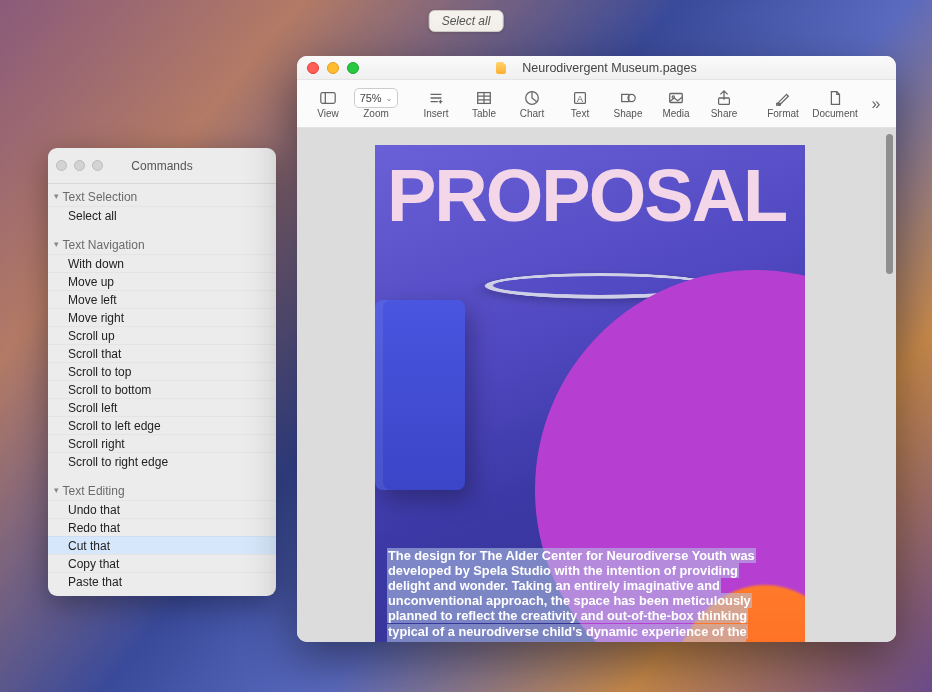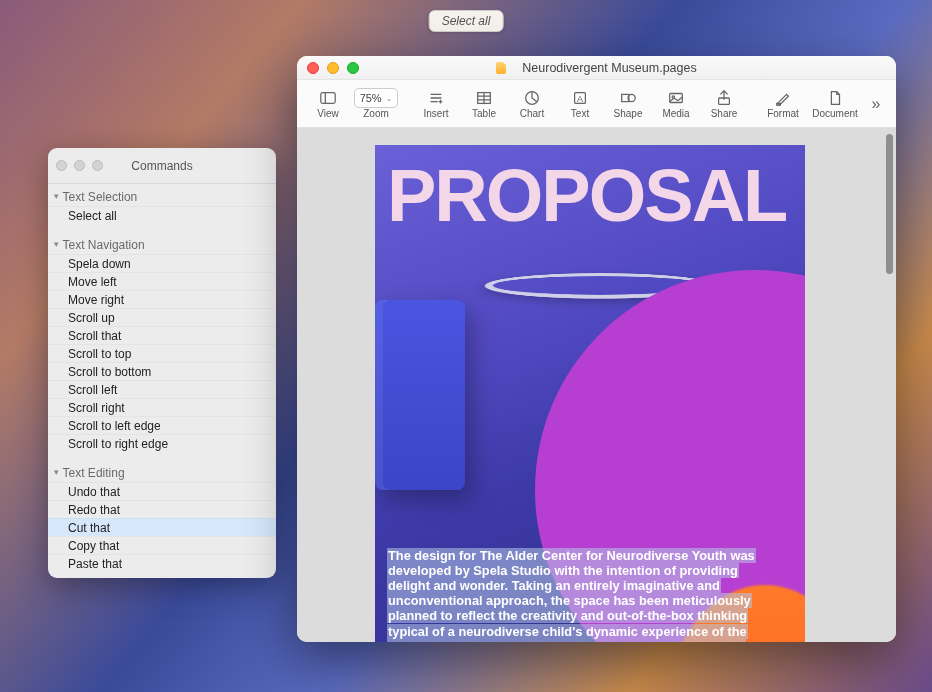--- a/index.html
+++ b/index.html
@@ -140,30 +140,31 @@
   <div class="cmd-body" id="cmd-body">
       <div class="cmd-group-header">
         <span class="chev">▾</span>
         <span>Text Selection</span>
       </div>
       <div class="cmd-item">Select all</div>
       <div class="cmd-group-header" style="margin-top: 10px;">
         <span class="chev">▾</span>
         <span>Text Navigation</span>
       </div>
-      <div class="cmd-item">Spela down</div>
+      <div class="cmd-item">With down</div>
+      <div class="cmd-item">Move up</div>
       <div class="cmd-item">Move left</div>
       <div class="cmd-item">Move right</div>
       <div class="cmd-item">Scroll up</div>
       <div class="cmd-item">Scroll that</div>
       <div class="cmd-item">Scroll to top</div>
       <div class="cmd-item">Scroll to bottom</div>
       <div class="cmd-item">Scroll left</div>
+      <div class="cmd-item">Scroll to left edge</div>
       <div class="cmd-item">Scroll right</div>
-      <div class="cmd-item">Scroll to left edge</div>
       <div class="cmd-item">Scroll to right edge</div>
       <div class="cmd-group-header" style="margin-top: 10px;">
         <span class="chev">▾</span>
         <span>Text Editing</span>
       </div>
       <div class="cmd-item">Undo that</div>
       <div class="cmd-item">Redo that</div>
       <div class="cmd-item sel">Cut that</div>
       <div class="cmd-item">Copy that</div>
       <div class="cmd-item">Paste that</div>

